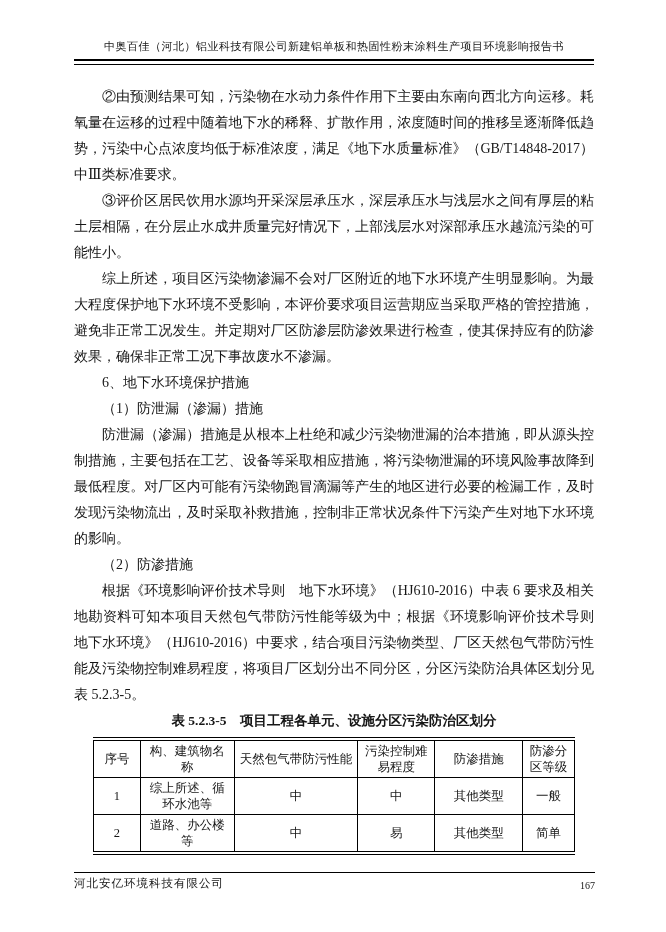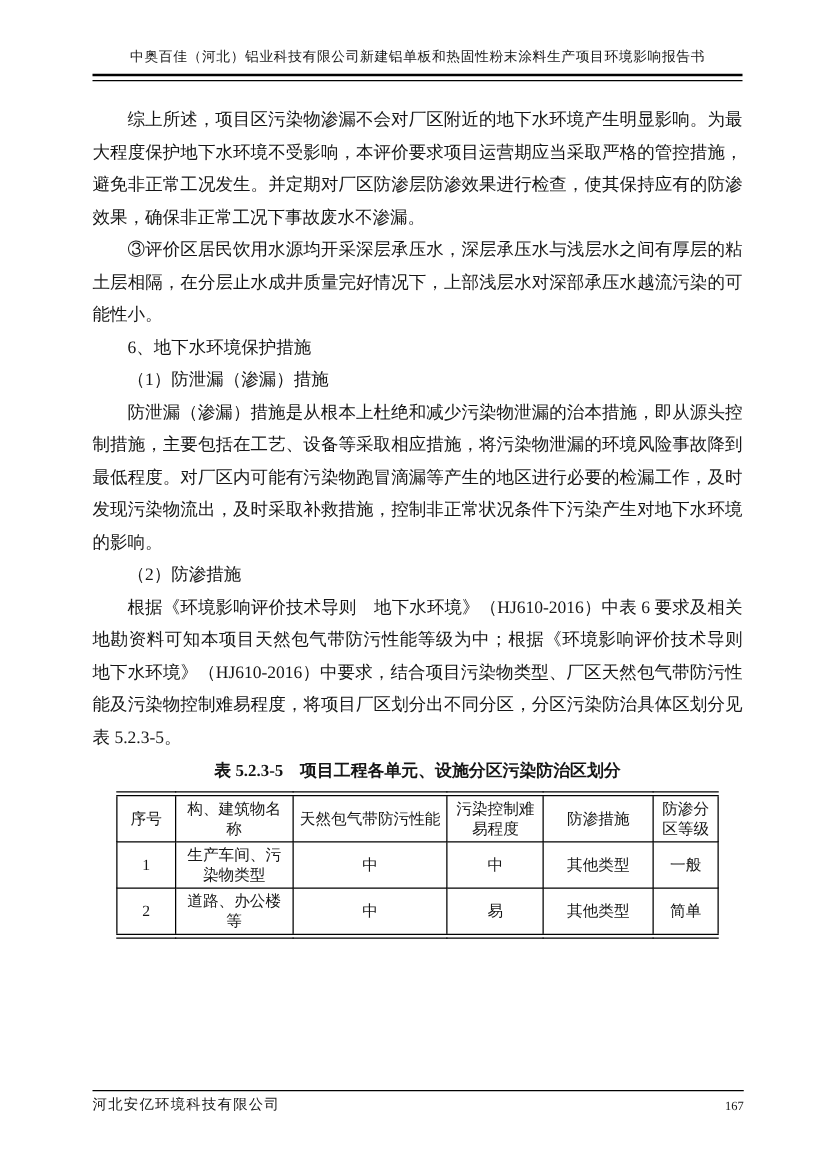--- a/index.html
+++ b/index.html
@@ -105,22 +105,23 @@
 <body>
 
 <div class="page">
 
   <div>
     <div class="doc-header-title">中奥百佳（河北）铝业科技有限公司新建铝单板和热固性粉末涂料生产项目环境影响报告书</div>
     <div class="header-rule"></div>
   </div>
 
   <div class="doc-body">
+    <p class="para">②由预测结果可知，污染物在水动力条件作用下主要由东南向西北方向运移。耗氧量在运移的过程中随着地下水的稀释、扩散作用，浓度随时间的推移呈逐渐降低趋势，污染中心点浓度均低于标准浓度，满足《地下水质量标准》（GB/T14848-2017）中Ⅲ类标准要求。</p>
+    <p class="para">③评价区居民饮用水源均开采深层承压水，深层承压水与浅层水之间有厚层的粘土层相隔，在分层止水成井质量完好情况下，上部浅层水对深部承压水越流污染的可能性小。</p>
     <p class="para">综上所述，项目区污染物渗漏不会对厂区附近的地下水环境产生明显影响。为最大程度保护地下水环境不受影响，本评价要求项目运营期应当采取严格的管控措施，避免非正常工况发生。并定期对厂区防渗层防渗效果进行检查，使其保持应有的防渗效果，确保非正常工况下事故废水不渗漏。</p>
-    <p class="para">③评价区居民饮用水源均开采深层承压水，深层承压水与浅层水之间有厚层的粘土层相隔，在分层止水成井质量完好情况下，上部浅层水对深部承压水越流污染的可能性小。</p>
     <p class="para">6、地下水环境保护措施</p>
     <p class="para">（1）防泄漏（渗漏）措施</p>
     <p class="para">防泄漏（渗漏）措施是从根本上杜绝和减少污染物泄漏的治本措施，即从源头控制措施，主要包括在工艺、设备等采取相应措施，将污染物泄漏的环境风险事故降到最低程度。对厂区内可能有污染物跑冒滴漏等产生的地区进行必要的检漏工作，及时发现污染物流出，及时采取补救措施，控制非正常状况条件下污染产生对地下水环境的影响。</p>
     <p class="para">（2）防渗措施</p>
     <p class="para">根据《环境影响评价技术导则　地下水环境》（HJ610-2016）中表 6 要求及相关地勘资料可知本项目天然包气带防污性能等级为中；根据《环境影响评价技术导则　地下水环境》（HJ610-2016）中要求，结合项目污染物类型、厂区天然包气带防污性能及污染物控制难易程度，将项目厂区划分出不同分区，分区污染防治具体区划分见表 5.2.3-5。</p>
 
     <div class="table-title">表 5.2.3-5　项目工程各单元、设施分区污染防治区划分</div>
 
     <table class="zone-table">
       <colgroup>
@@ -137,21 +138,21 @@
           <th>构、建筑物名称</th>
           <th>天然包气带防污性能</th>
           <th>污染控制难易程度</th>
           <th>防渗措施</th>
           <th>防渗分区等级</th>
         </tr>
       </thead>
       <tbody>
         <tr class="row-1">
           <td>1</td>
-          <td>生产车间、污染物类型</td>
+          <td>综上所述、循环水池等</td>
           <td>中</td>
           <td>中</td>
           <td>其他类型</td>
           <td>一般</td>
         </tr>
         <tr class="row-2">
           <td>2</td>
           <td>道路、办公楼等</td>
           <td>中</td>
           <td>易</td>

